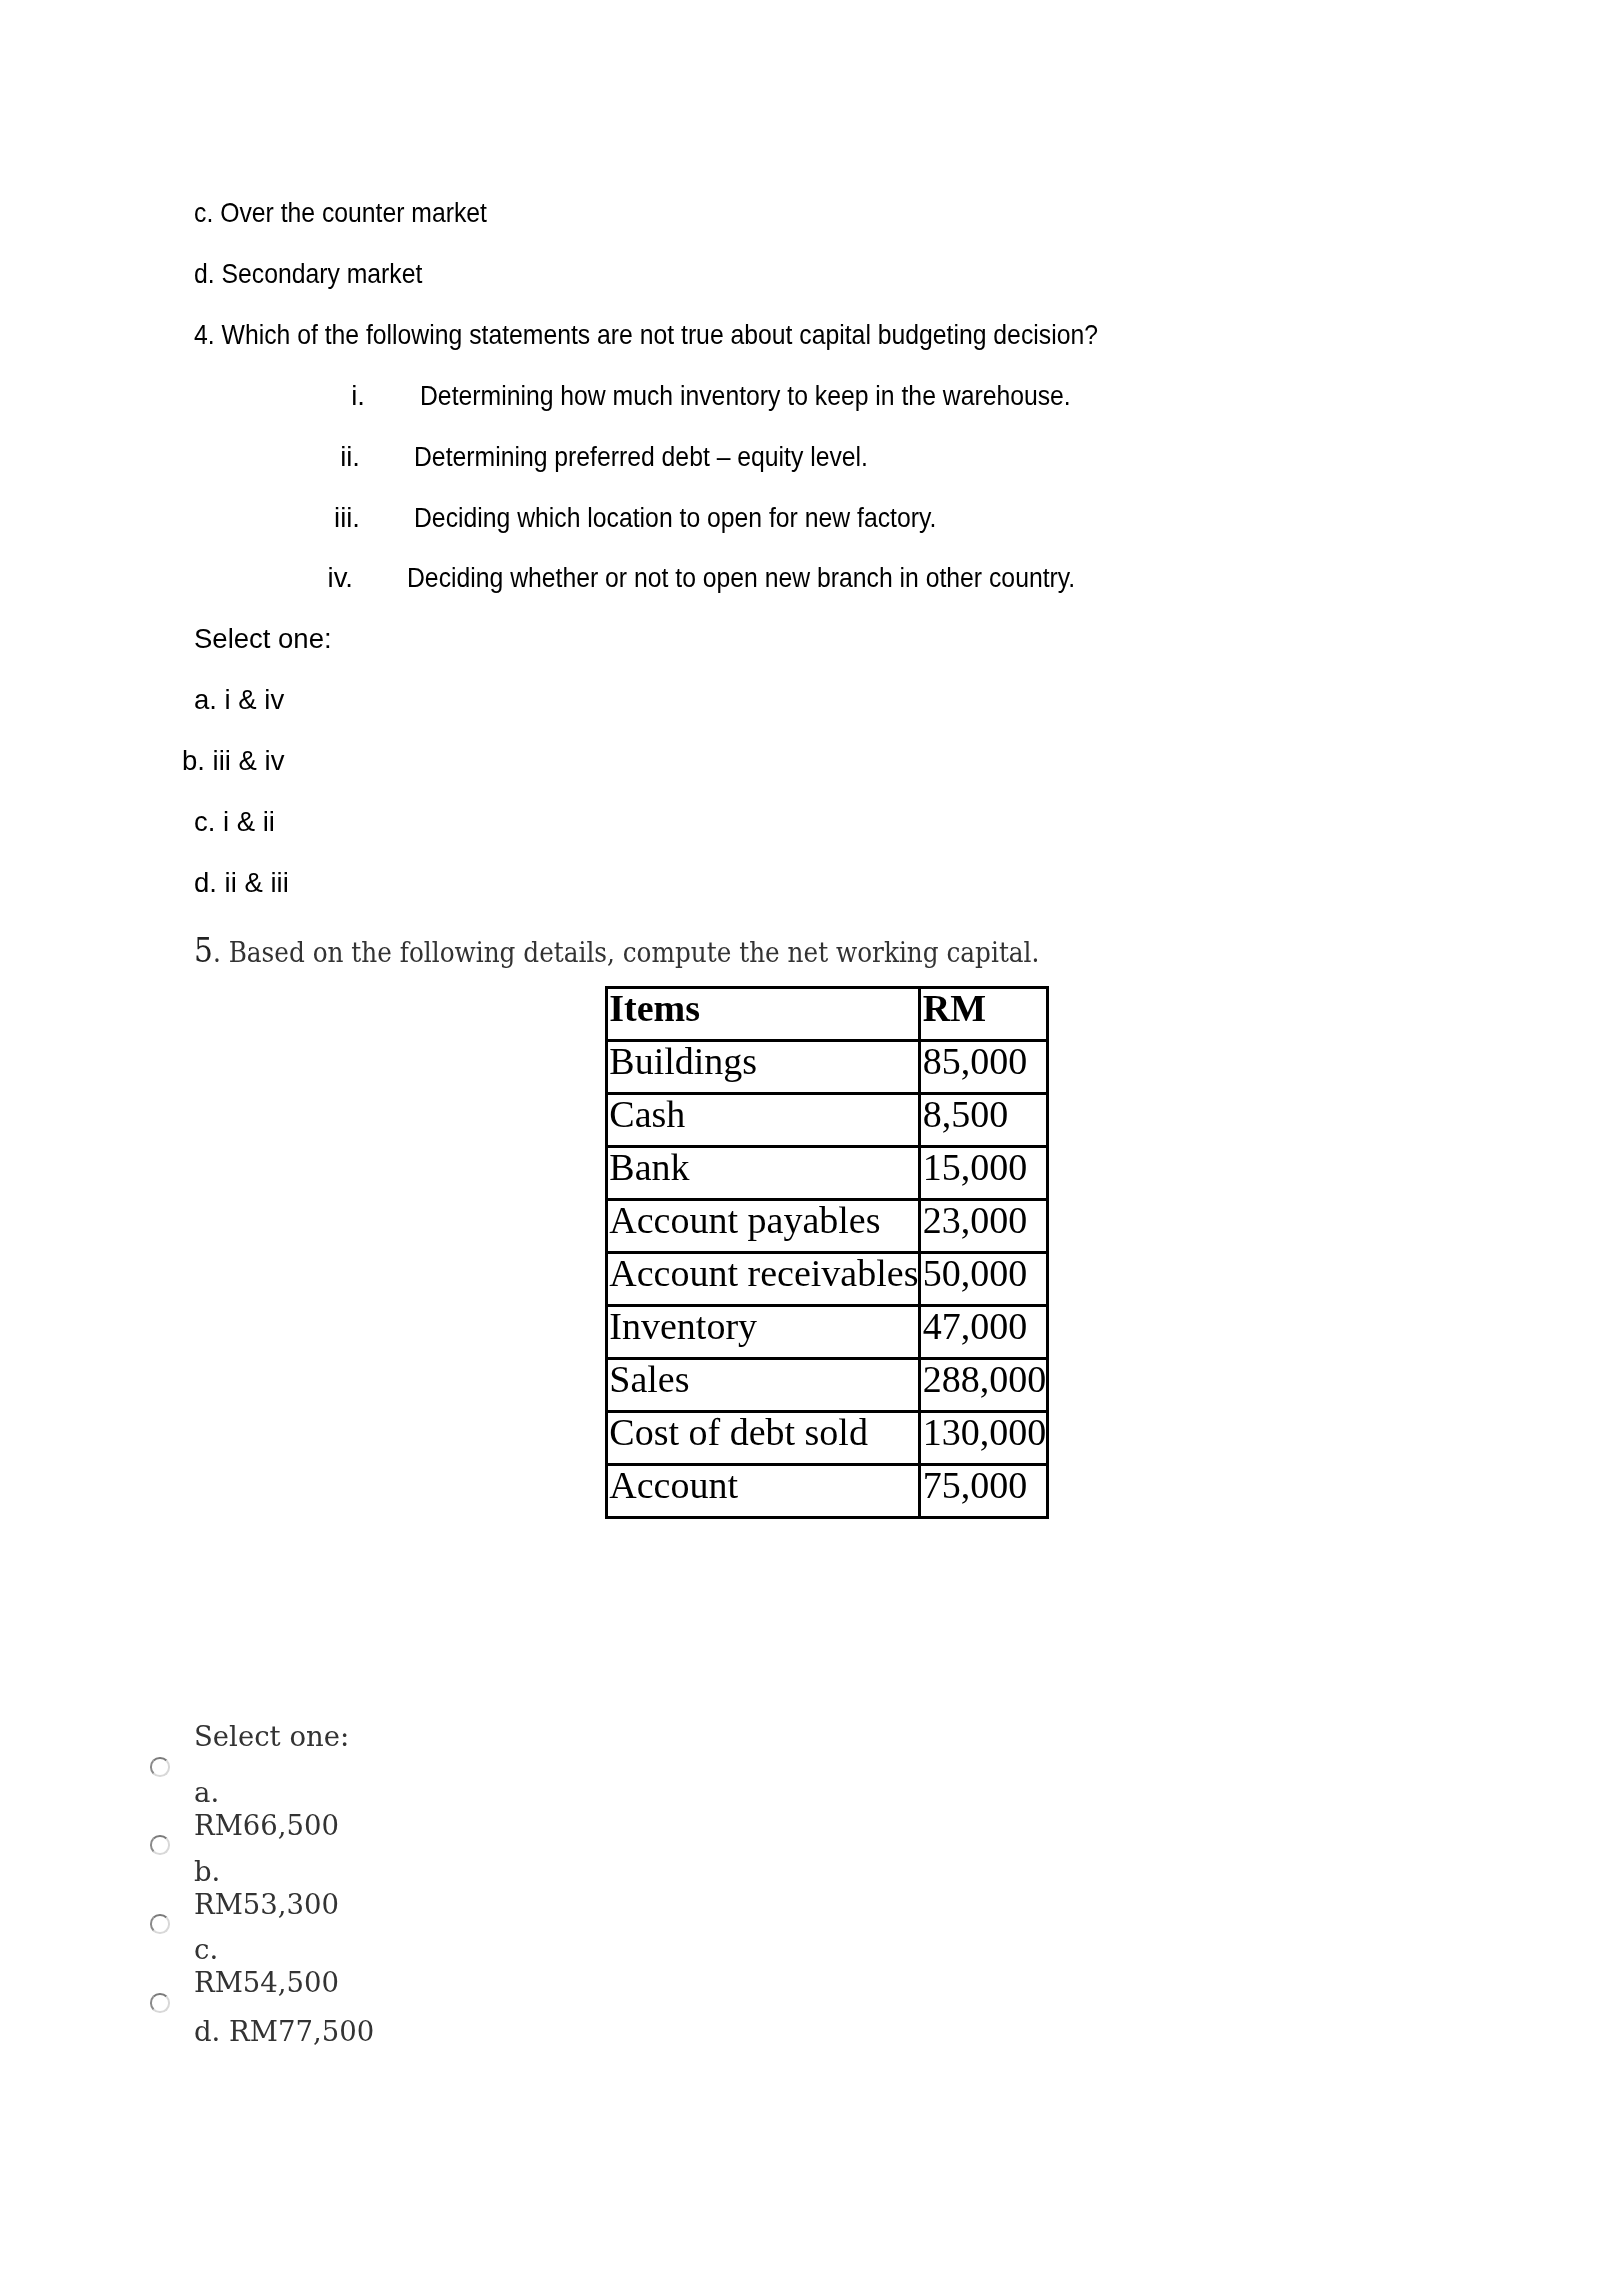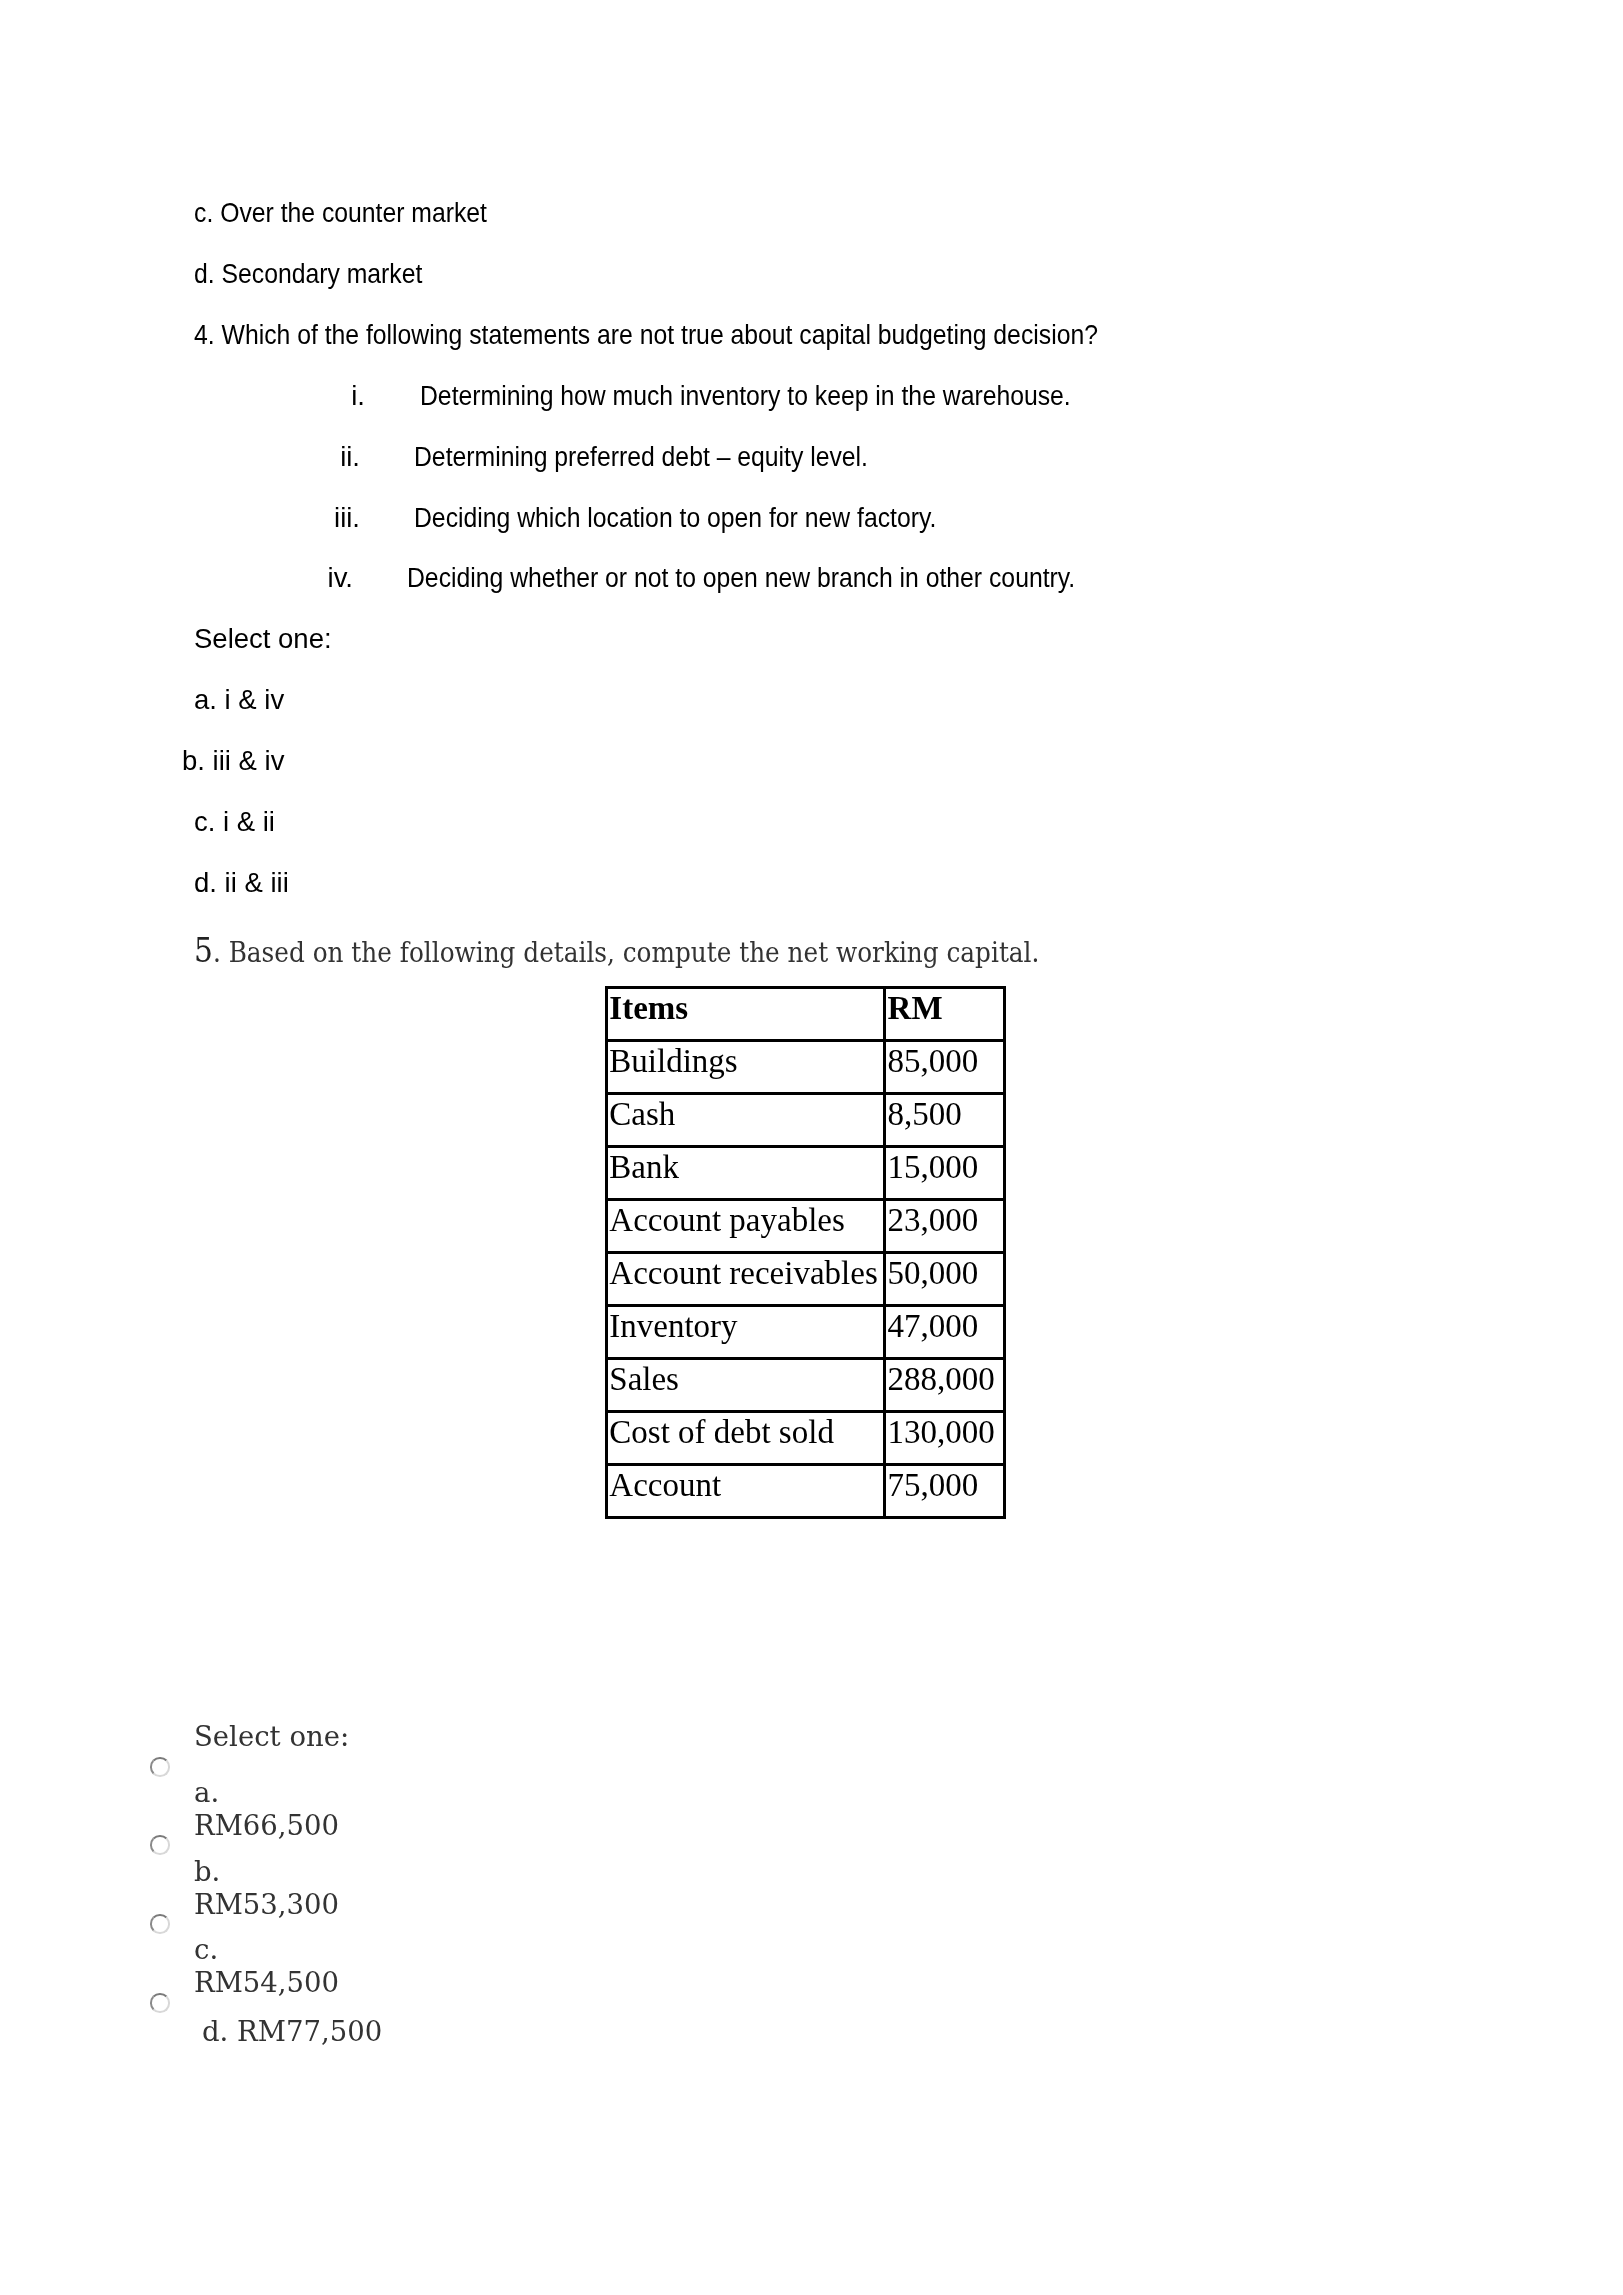--- a/index.html
+++ b/index.html
@@ -5,21 +5,21 @@
   html, body { margin: 0; padding: 0; background: #ffffff; }
   body { width: 1623px; height: 2295px; position: relative; overflow: hidden; }
   .sans { font-family: "Liberation Sans", "DejaVu Sans", sans-serif; color: #000; }
   .serif { font-family: "DejaVu Serif", "Liberation Serif", serif; }
   .line { position: absolute; white-space: nowrap; font-size: 27.5px; line-height: 33px; }
   .cond { transform-origin: left top; transform: scaleX(0.9); }
   .numeral { position: absolute; white-space: nowrap; font-size: 27.5px; line-height: 33px; text-align: right; width: 79px; }
   .q5 { position: absolute; left: 194px; top: 932px; font-size: 27.5px; line-height: 37px; color: #333; white-space: nowrap; }
   .q5 .num { font-size: 33px; color: #222; }
   table.details { position: absolute; left: 605px; top: 986px; border-collapse: collapse;
-    font-family: "Liberation Serif", "DejaVu Serif", serif; font-size: 33px; color: #000; }
+    font-family: "Liberation Serif", "DejaVu Serif", serif; font-size: 38px; color: #000; }
   table.details td, table.details th { border: 3.3px solid #000; height: 50px; padding: 0 0 0 1.3px;
     vertical-align: top; line-height: 38px; text-align: left; white-space: nowrap; }
   table.details th { font-weight: bold; }
   table.details .c1 { width: 274px; }
   table.details .c2 { width: 115px; }
   .sel2 { position: absolute; left: 194px; top: 1718px; font-size: 27.5px; line-height: 37px; color: #333; white-space: nowrap; }
   .opt { position: absolute; left: 194px; font-size: 27.5px; line-height: 38px; color: #333; white-space: nowrap; }
   .radio { position: absolute; left: 150px; width: 19.6px; height: 19.6px; border-radius: 50%;
     border: 2px solid #d8d8d8; border-top-color: #7a7a7a; border-left-color: #8a8a8a; background: #fff; box-sizing: border-box; cursor: pointer; }
 </style>
@@ -119,15 +119,15 @@
   <div class="opt serif" style="top:1852px;">b.</div>
   <div class="opt serif" style="top:1885px;text-align:right;">RM53,300</div>
 </div>
 <div>
   <span class="radio" style="top:1914px;"></span>
   <div class="opt serif" style="top:1930px;">c.</div>
   <div class="opt serif" style="top:1963px;">RM54,500</div>
 </div>
 <div>
   <span class="radio" style="top:1993px;"></span>
-  <div class="opt serif" style="top:2012px;margin-left:8px;"><span>d.</span> <span>RM77,500</span></div>
+  <div class="opt serif" style="top:2012px;"><span>d.</span> <span>RM77,500</span></div>
 </div>
 
 
 </body></html>

